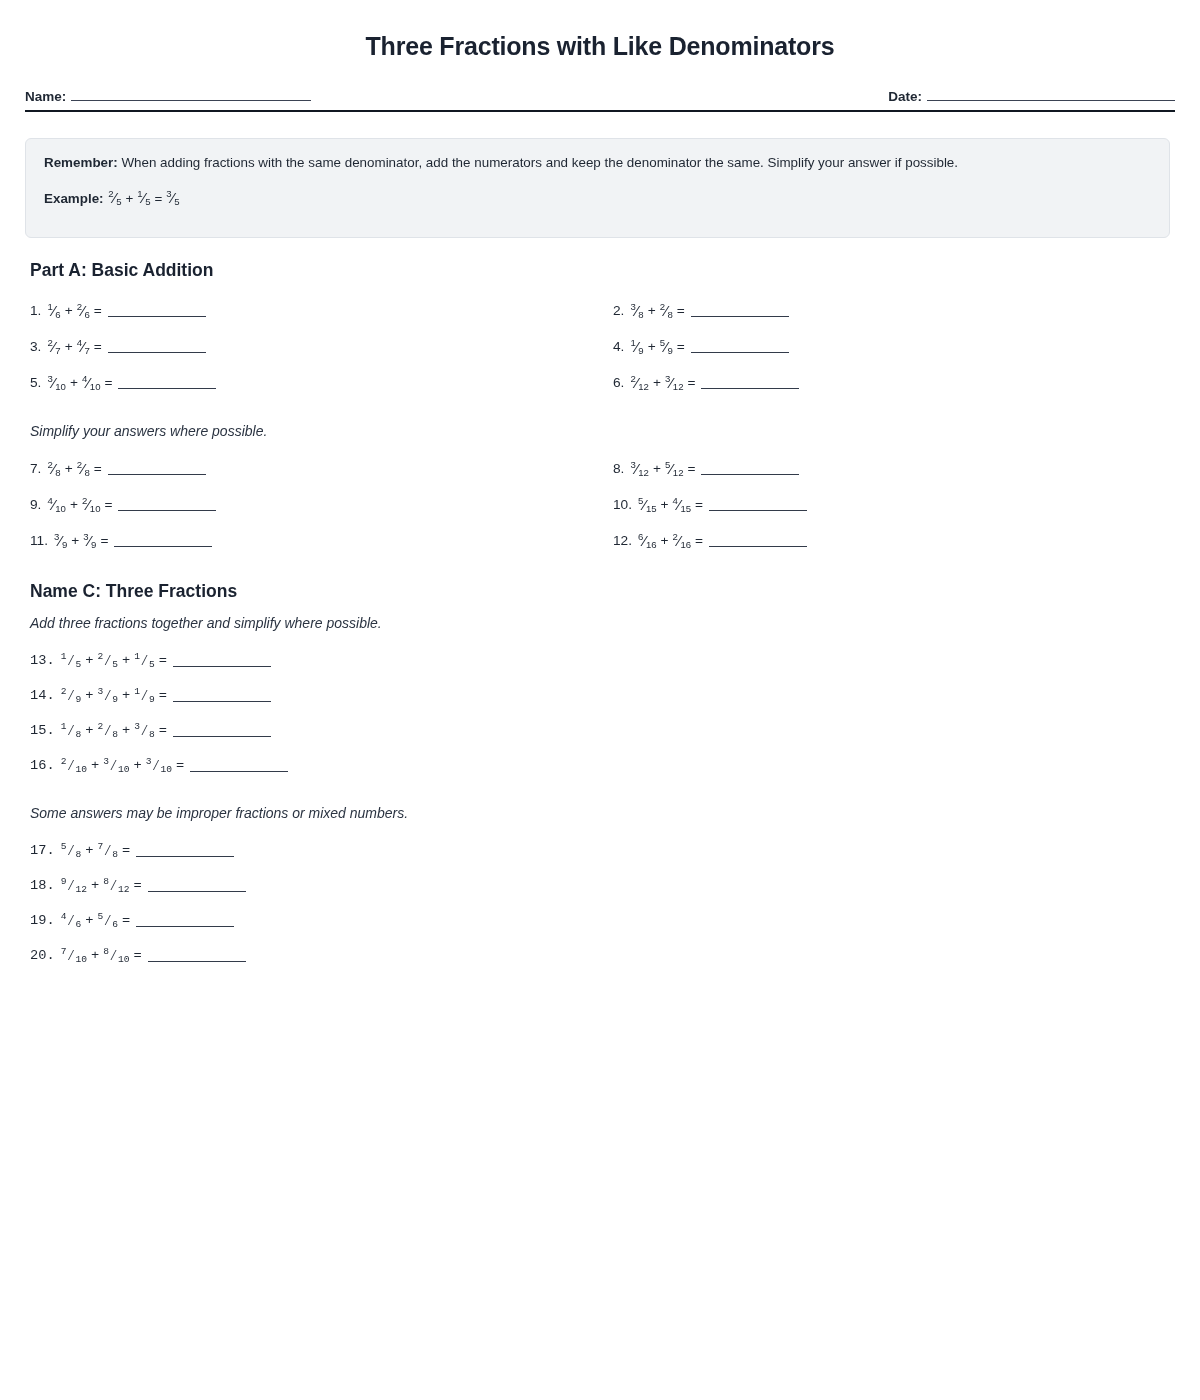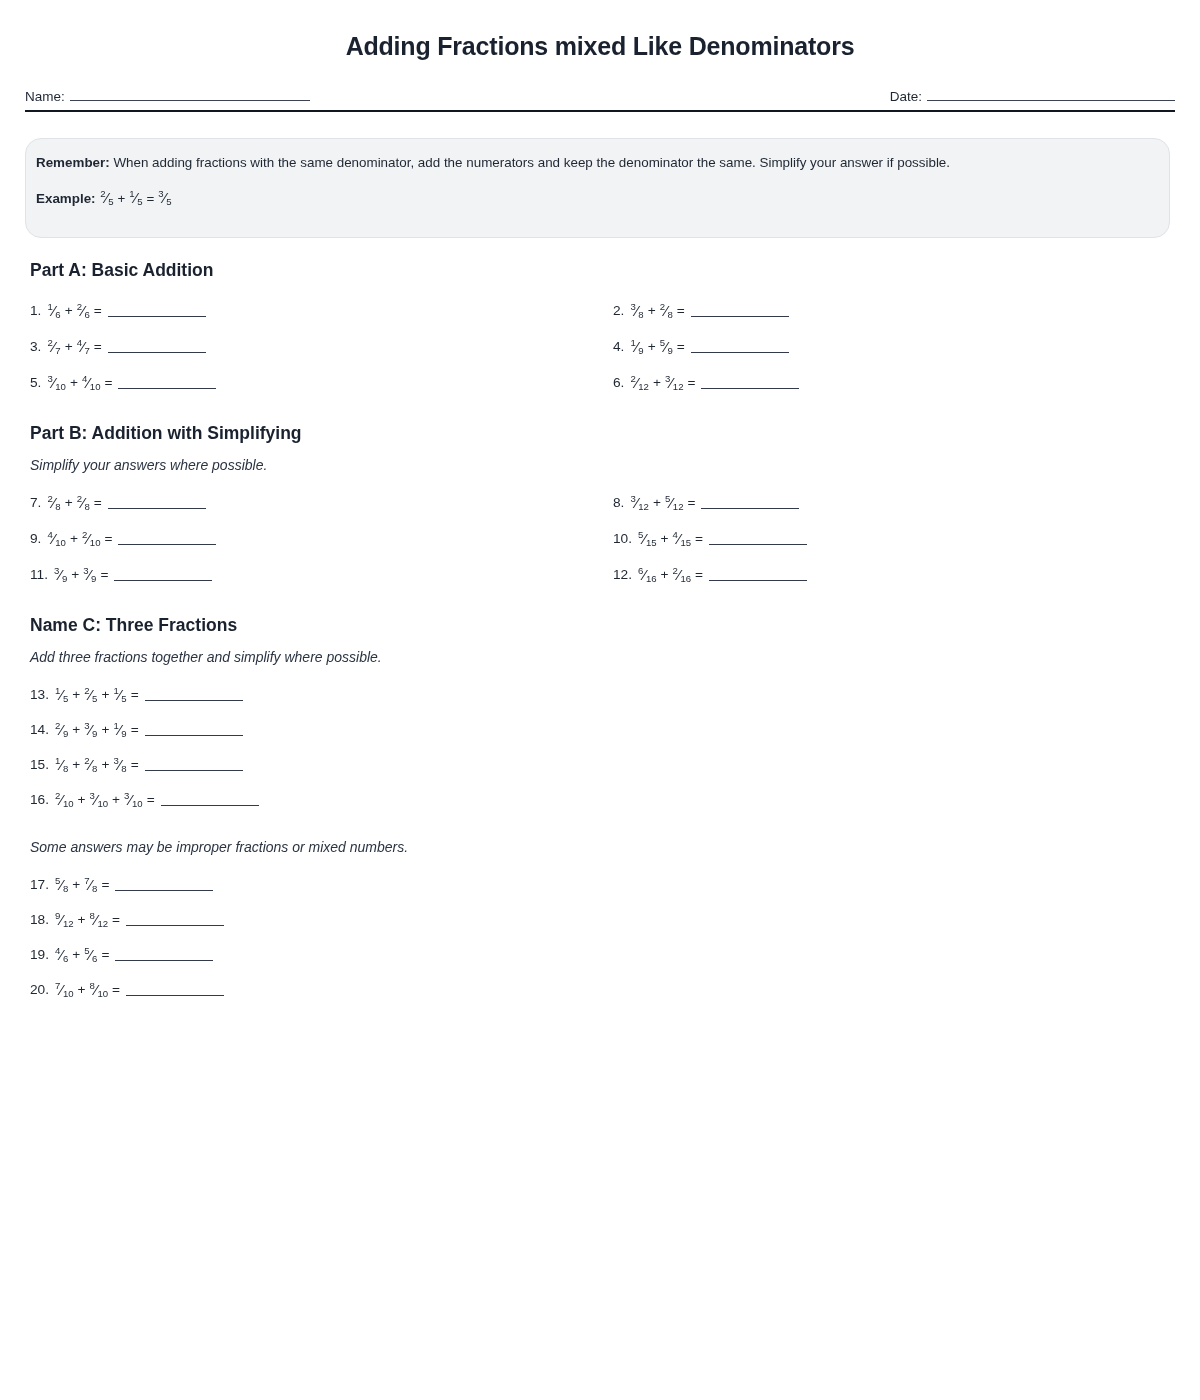--- a/index.html
+++ b/index.html
@@ -44,40 +44,41 @@
     border-bottom: 2.5px solid #111822;
   }
   .field {
     display: flex;
     align-items: baseline;
     font-size: 13.5px;
     color: #1f2733;
   }
   .field-label {
     white-space: nowrap;
+    font-weight: bold;
   }
   .field-rule {
     display: inline-block;
     width: 240px;
     margin-left: 5px;
     border-bottom: 1.3px solid #3b4354;
     height: 13px;
   }
   .field.date-field .field-rule {
     width: 248px;
   }
 
   
   .callout {
     margin-top: 26px;
     margin-right: 5px;
     background: #f1f3f5;
     border: 1px solid #dfe3e8;
-    border-radius: 16px;
-    padding: 13px 18px 15px 10px;
+    border-radius: 6px;
+    padding: 13px 18px 15px 18px;
   }
   .callout-line {
     font-size: 13.4px;
     line-height: 1.62;
     color: #1f2733;
   }
   .callout-line .lead {
     font-weight: bold;
   }
 
@@ -116,20 +117,21 @@
     line-height: 1;
     padding: 0 0 0 5px;
     height: 36px;
     display: flex;
     align-items: center;
     white-space: nowrap;
     color: #1f2733;
   }
   .problem-list .problem {
     height: 35px;
+    font-family: Liberation Mono, monospace;
   }
   .problem .num {
     margin-right: 5px;
   }
   .blank {
     display: inline-block;
     width: 98px;
     margin-left: 6px;
     border-bottom: 1.3px solid #333b4a;
     height: 11px;
@@ -156,21 +158,21 @@
   }
   .eq {
     margin-left: 3px;
   }
 </style>
 </head>
 <body>
 
 <div class="page">
 
-  <h1 class="worksheet-title">Adding Fractions mixed Like Denominators</h1>
+  <h1 class="worksheet-title">Three Fractions with Like Denominators</h1>
 
   <div class="namedate-row">
     <div class="field name-field">
       <span class="field-label">Name:</span>
       <span class="field-rule"></span>
     </div>
     <div class="field date-field">
       <span class="field-label">Date:</span>
       <span class="field-rule"></span>
     </div>
@@ -234,21 +236,20 @@
             <span class="num">6.</span>
             <span class="frac"><span class="n">2</span><span class="s">⁄</span><span class="d">12</span></span>
             <span class="op">+</span>
             <span class="frac"><span class="n">3</span><span class="s">⁄</span><span class="d">12</span></span>
             <span class="eq">=</span>
             <span class="blank"></span>
           </div>
         </div>
       </div>
       <div class="section">
-        <h2 class="section-heading">Part B: Addition with Simplifying</h2>
         <div class="section-note">Simplify your answers where possible.</div>
         <div class="problem-grid">
           <div class="problem">
             <span class="num">7.</span>
             <span class="frac"><span class="n">2</span><span class="s">⁄</span><span class="d">8</span></span>
             <span class="op">+</span>
             <span class="frac"><span class="n">2</span><span class="s">⁄</span><span class="d">8</span></span>
             <span class="eq">=</span>
             <span class="blank"></span>
           </div>

